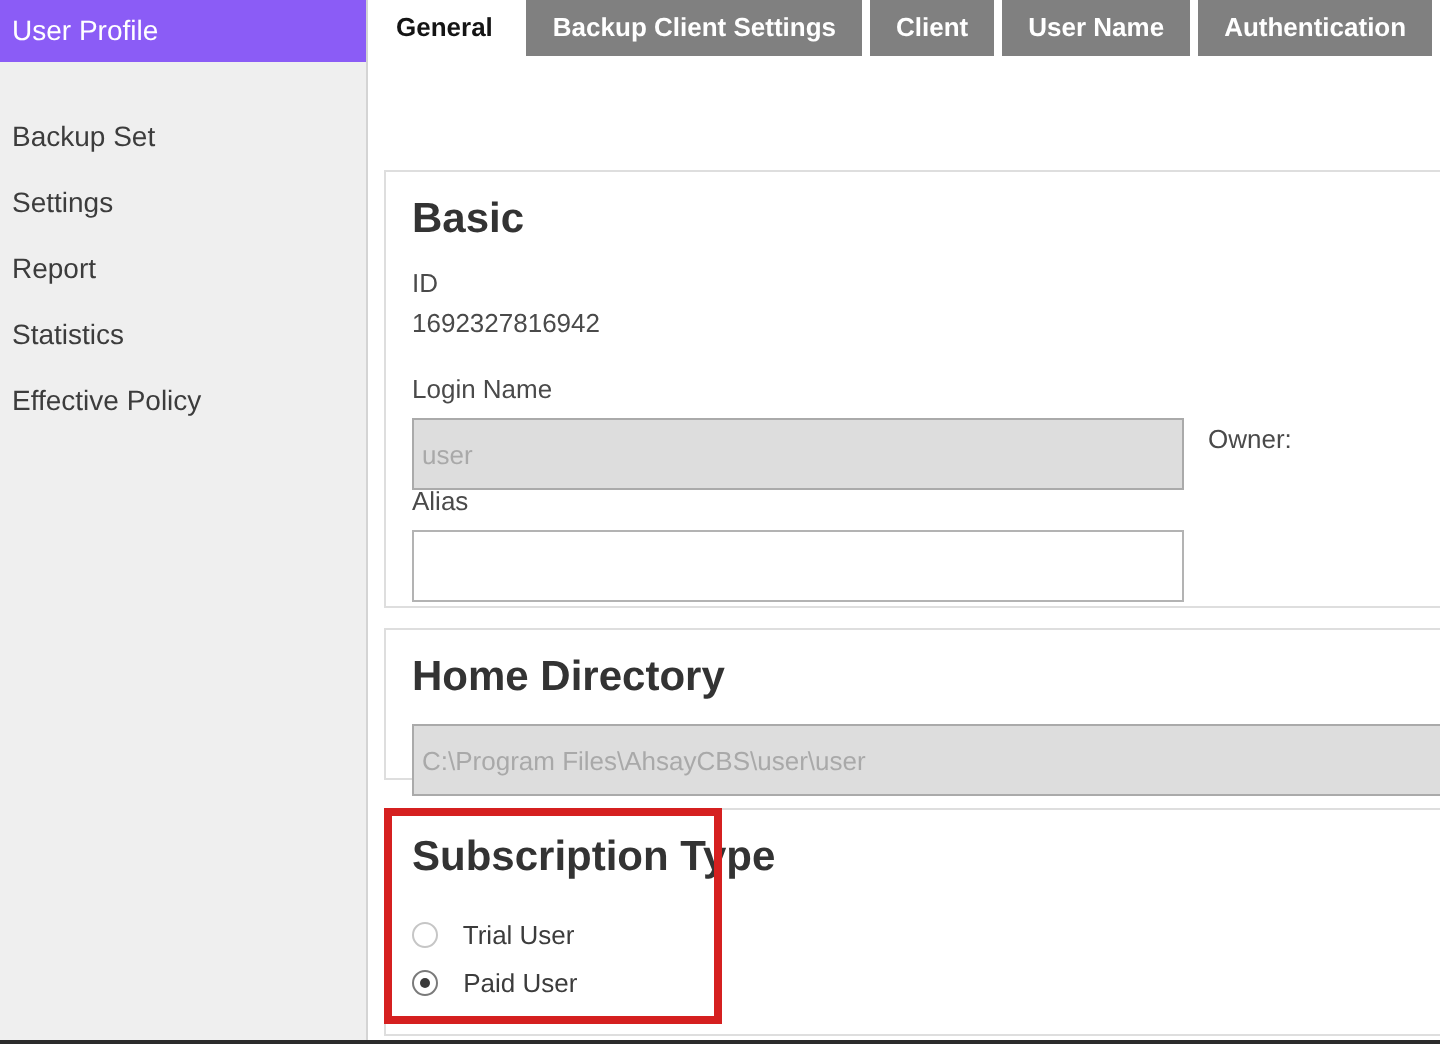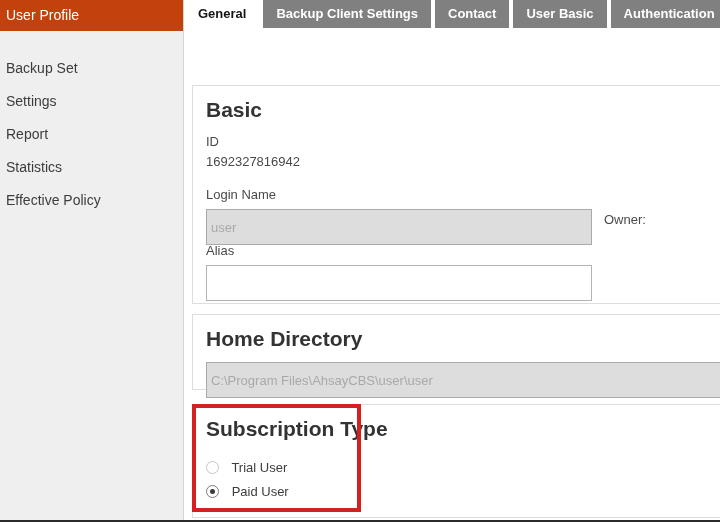--- a/index.html
+++ b/index.html
@@ -30,21 +30,21 @@
     left: 0;
     top: 0;
     width: 184px;
     height: 520px;
     background: #efefef;
     border-right: 1px solid #d4d4d4;
     box-sizing: border-box;
   }
   .sidebar-header {
     height: 31px;
-    background: #c2410c;
+    background: #8b5cf6;
     color: #ffffff;
     font-size: 14px;
     line-height: 31px;
     padding-left: 6px;
     box-sizing: border-box;
     white-space: nowrap;
   }
   .sidebar-list {
     padding-top: 21px;
   }
@@ -267,24 +267,24 @@
   <div class="main">
 
     <div class="tabbar">
       <div class="tab active">
         <span>General</span>
       </div>
       <div class="tab">
         <span>Backup Client Settings</span>
       </div>
       <div class="tab">
-        <span>Contact</span>
+        <span>Client</span>
       </div>
       <div class="tab">
-        <span>User Basic</span>
+        <span>User Name</span>
       </div>
       <div class="tab">
         <span>Authentication</span>
       </div>
     </div>
 
 
     <div class="panel panel-basic">
       <div class="panel-title">Basic</div>
 

